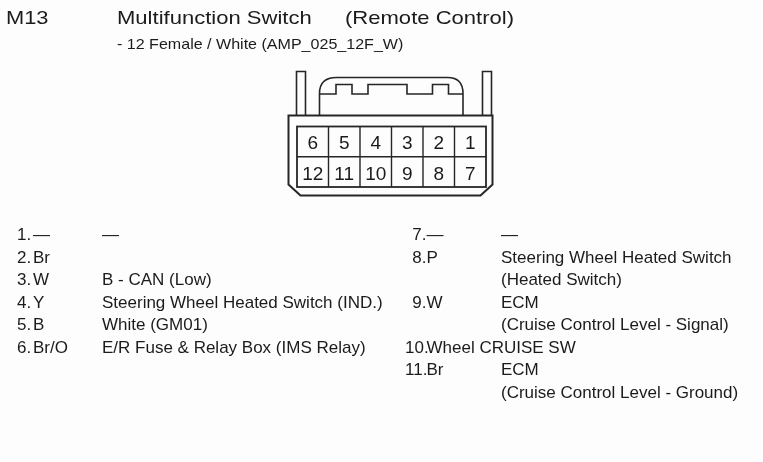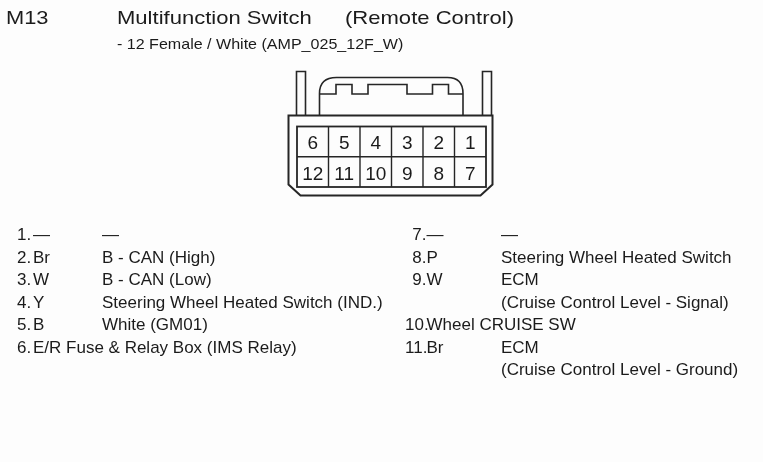--- a/index.html
+++ b/index.html
@@ -91,54 +91,55 @@
 
   <div class="pinlist pinlist-left">
     <div class="pinrow">
       <span class="num">1.</span>
       <span class="code">—</span>
       <span class="desc">—</span>
     </div>
     <div class="pinrow">
       <span class="num">2.</span>
       <span class="code">Br</span>
-      <span class="desc">B - CAN (High)</span>
     </div>
     <div class="pinrow">
       <span class="num">3.</span>
       <span class="code">W</span>
       <span class="desc">B - CAN (Low)</span>
     </div>
     <div class="pinrow">
       <span class="num">4.</span>
       <span class="code">Y</span>
       <span class="desc">Steering Wheel Heated Switch (IND.)</span>
     </div>
     <div class="pinrow">
       <span class="num">5.</span>
       <span class="code">B</span>
       <span class="desc">White (GM01)</span>
     </div>
     <div class="pinrow">
       <span class="num">6.</span>
+      <span class="code">Br/O</span>
       <span class="desc">E/R Fuse &amp; Relay Box (IMS Relay)</span>
     </div>
   </div>
 
   <div class="pinlist pinlist-right">
     <div class="pinrow">
       <span class="num">7.</span>
       <span class="code">—</span>
       <span class="desc">—</span>
     </div>
     <div class="pinrow">
       <span class="num">8.</span>
       <span class="code">P</span>
       <span class="desc">
           <span class="desc-line">Steering Wheel Heated Switch</span>
+          <span class="desc-line">(Heated Switch)</span>
         </span>
     </div>
     <div class="pinrow">
       <span class="num">9.</span>
       <span class="code">W</span>
       <span class="desc">
           <span class="desc-line">ECM</span>
           <span class="desc-line">(Cruise Control Level - Signal)</span>
         </span>
     </div>

